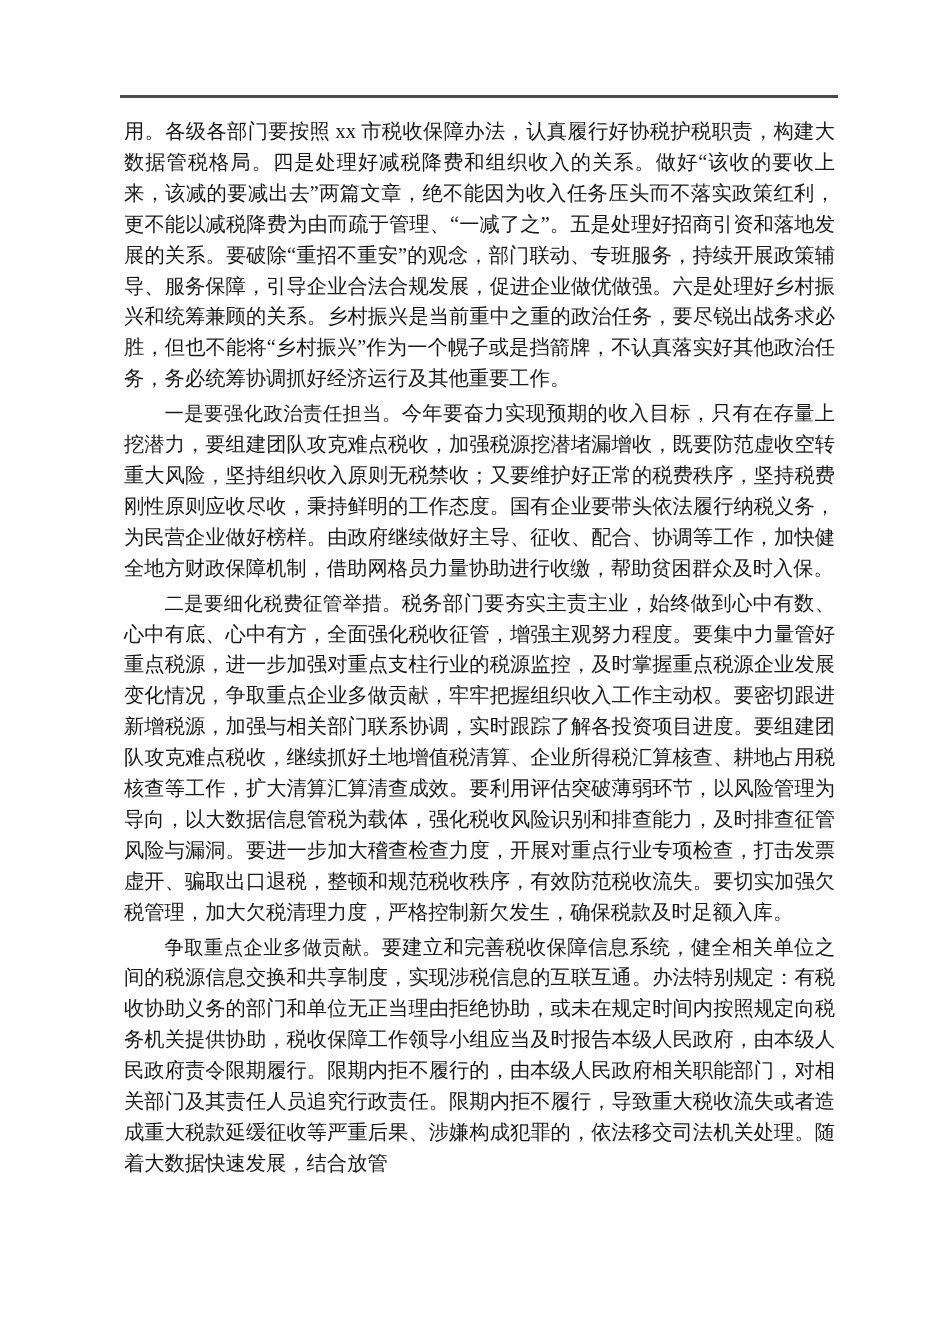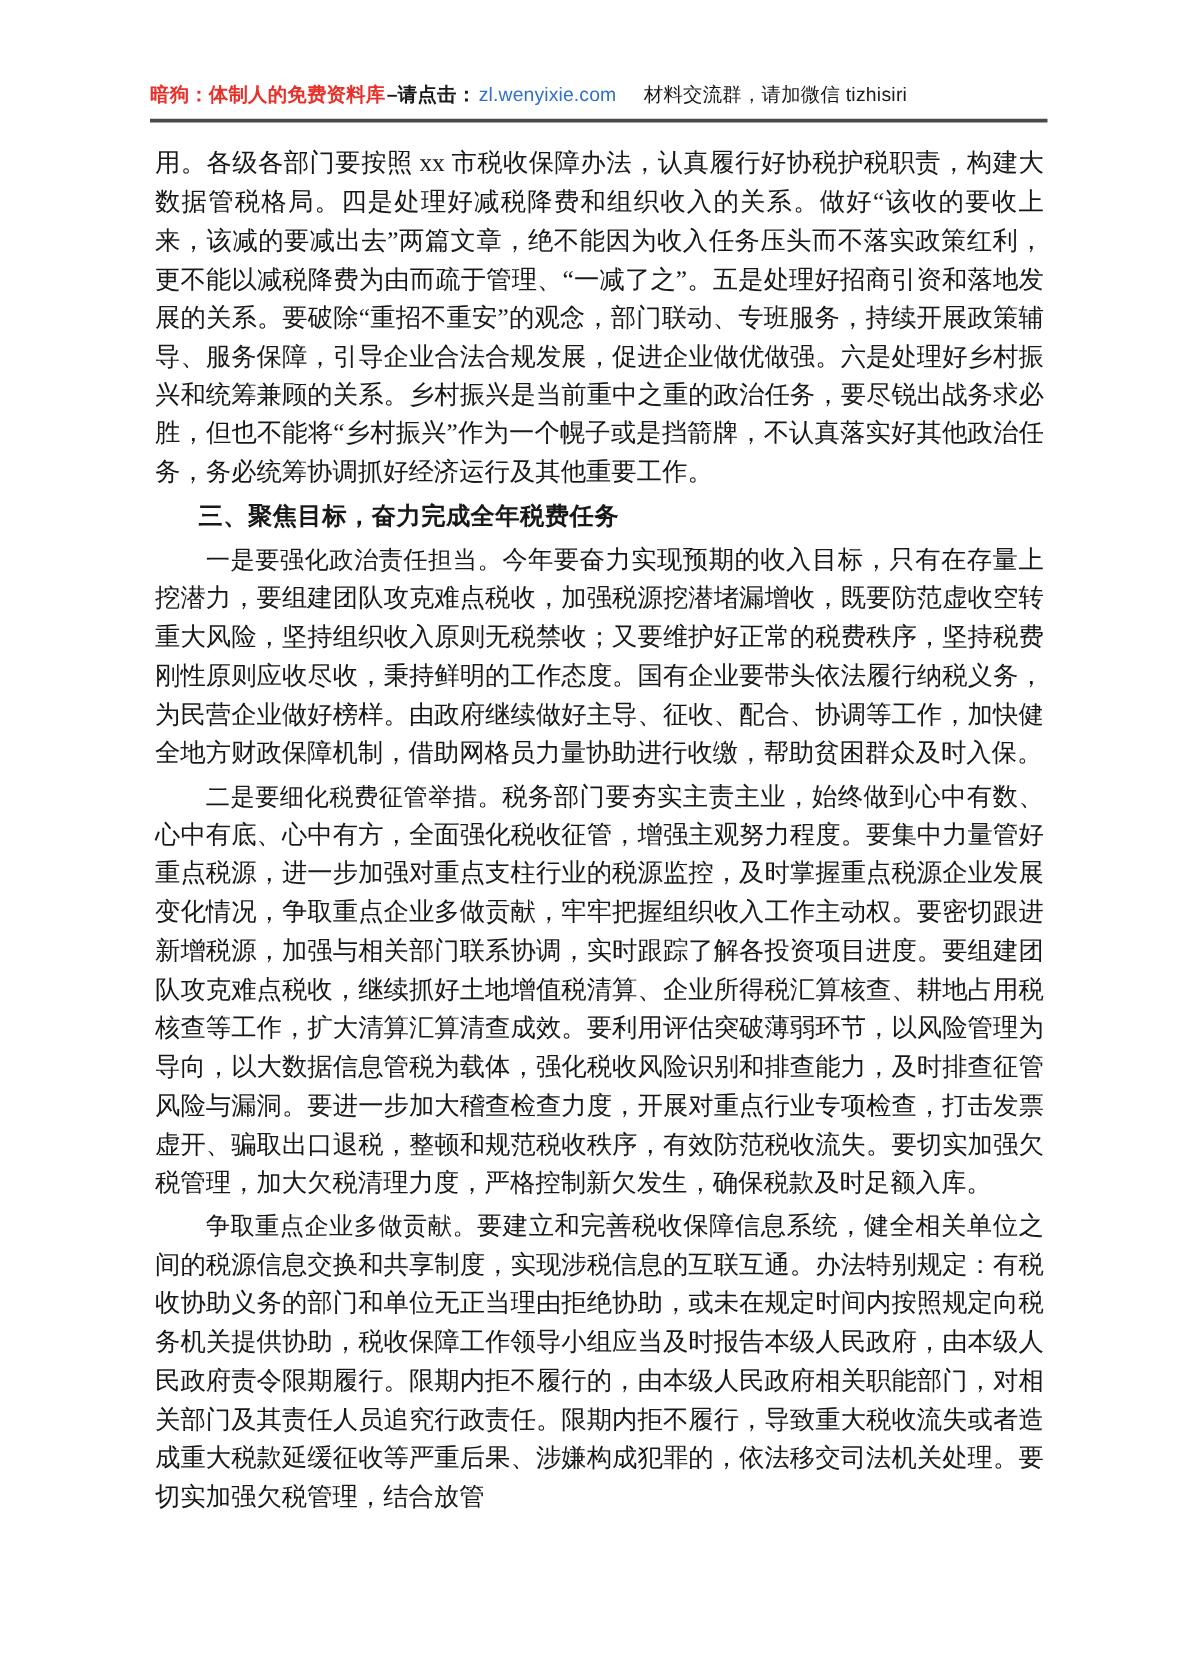--- a/index.html
+++ b/index.html
@@ -107,42 +107,35 @@
     font-weight: normal;
     font-family: "Liberation Sans", "DejaVu Sans", sans-serif;
     font-size: 19.4px;
   }
 </style>
 </head>
 <body>
 
 <div class="page">
 
-  <div class="banner">
-    <span class="banner-brand">暗狗：体制人的免费资料库</span>
-    <span class="banner-click">–请点击：</span>
-    <a class="banner-link" href="#">zl.wenyixie.com</a>
-    <span class="banner-tail">材料交流群，请加微信 tizhisiri</span>
-  </div>
 
   <div class="rule"></div>
 
   <div class="content">
 
     <p class="para noindent">用。各级各部门要按照 xx 市税收保障办法，认真履行好协税护税职责，构建大数据管税格局。四是处理好减税降费和组织收入的关系。做好“该收的要收上来，该减的要减出去”两篇文章，绝不能因为收入任务压头而不落实政策红利，更不能以减税降费为由而疏于管理、“一减了之”。五是处理好招商引资和落地发展的关系。要破除“重招不重安”的观念，部门联动、专班服务，持续开展政策辅导、服务保障，引导企业合法合规发展，促进企业做优做强。六是处理好乡村振兴和统筹兼顾的关系。乡村振兴是当前重中之重的政治任务，要尽锐出战务求必胜，但也不能将“乡村振兴”作为一个幌子或是挡箭牌，不认真落实好其他政治任务，务必统筹协调抓好经济运行及其他重要工作。</p>
 
-    <p class="heading">三、聚焦目标，奋力完成全年税费任务</p>
 
 
     <p class="para">
       <span class="runin">一是要强化政治责任担当。</span><span>今年要奋力实现预期的收入目标，只有在存量上挖潜力，要组建团队攻克难点税收，加强税源挖潜堵漏增收，既要防范虚收空转重大风险，坚持组织收入原则无税禁收；又要维护好正常的税费秩序，坚持税费刚性原则应收尽收，秉持鲜明的工作态度。国有企业要带头依法履行纳税义务，为民营企业做好榜样。由政府继续做好主导、征收、配合、协调等工作，加快健全地方财政保障机制，借助网格员力量协助进行收缴，帮助贫困群众及时入保。</span>
     </p>
 
     <p class="para">
       <span class="runin">二是要细化税费征管举措。</span><span>税务部门要夯实主责主业，始终做到心中有数、心中有底、心中有方，全面强化税收征管，增强主观努力程度。要集中力量管好重点税源，进一步加强对重点支柱行业的税源监控，及时掌握重点税源企业发展变化情况，争取重点企业多做贡献，牢牢把握组织收入工作主动权。要密切跟进新增税源，加强与相关部门联系协调，实时跟踪了解各投资项目进度。要组建团队攻克难点税收，继续抓好土地增值税清算、企业所得税汇算核查、耕地占用税核查等工作，扩大清算汇算清查成效。要利用评估突破薄弱环节，以风险管理为导向，以大数据信息管税为载体，强化税收风险识别和排查能力，及时排查征管风险与漏洞。要进一步加大稽查检查力度，开展对重点行业专项检查，打击发票虚开、骗取出口退税，整顿和规范税收秩序，有效防范税收流失。要切实加强欠税管理，加大欠税清理力度，严格控制新欠发生，确保税款及时足额入库。</span>
     </p>
 
     <p class="para">
-      <span class="runin">争取重点企业多做贡献。</span><span>要建立和完善税收保障信息系统，健全相关单位之间的税源信息交换和共享制度，实现涉税信息的互联互通。办法特别规定：有税收协助义务的部门和单位无正当理由拒绝协助，或未在规定时间内按照规定向税务机关提供协助，税收保障工作领导小组应当及时报告本级人民政府，由本级人民政府责令限期履行。限期内拒不履行的，由本级人民政府相关职能部门，对相关部门及其责任人员追究行政责任。限期内拒不履行，导致重大税收流失或者造成重大税款延缓征收等严重后果、涉嫌构成犯罪的，依法移交司法机关处理。要切实加强欠税管理，结合放管</span>
+      <span class="runin">争取重点企业多做贡献。</span><span>要建立和完善税收保障信息系统，健全相关单位之间的税源信息交换和共享制度，实现涉税信息的互联互通。办法特别规定：有税收协助义务的部门和单位无正当理由拒绝协助，或未在规定时间内按照规定向税务机关提供协助，税收保障工作领导小组应当及时报告本级人民政府，由本级人民政府责令限期履行。限期内拒不履行的，由本级人民政府相关职能部门，对相关部门及其责任人员追究行政责任。限期内拒不履行，导致重大税收流失或者造成重大税款延缓征收等严重后果、涉嫌构成犯罪的，依法移交司法机关处理。随着大数据快速发展，结合放管</span>
     </p>
 
   </div>
 </div>
 
 </body></html>

